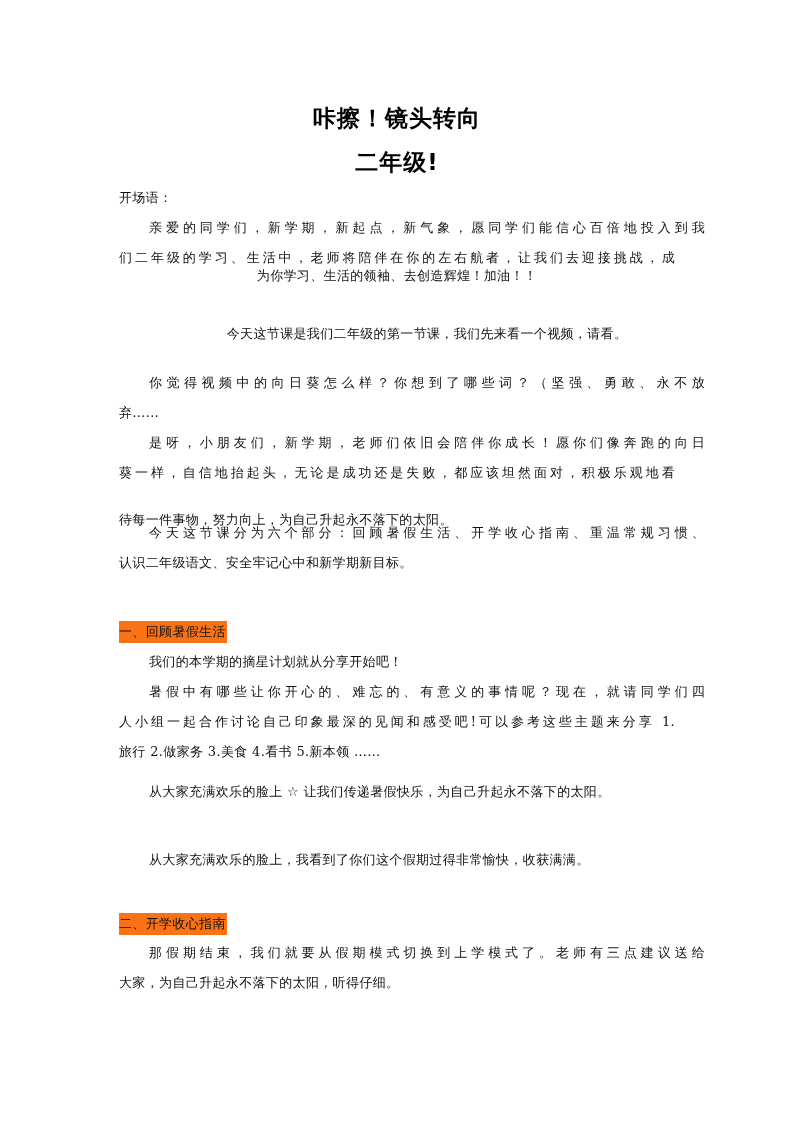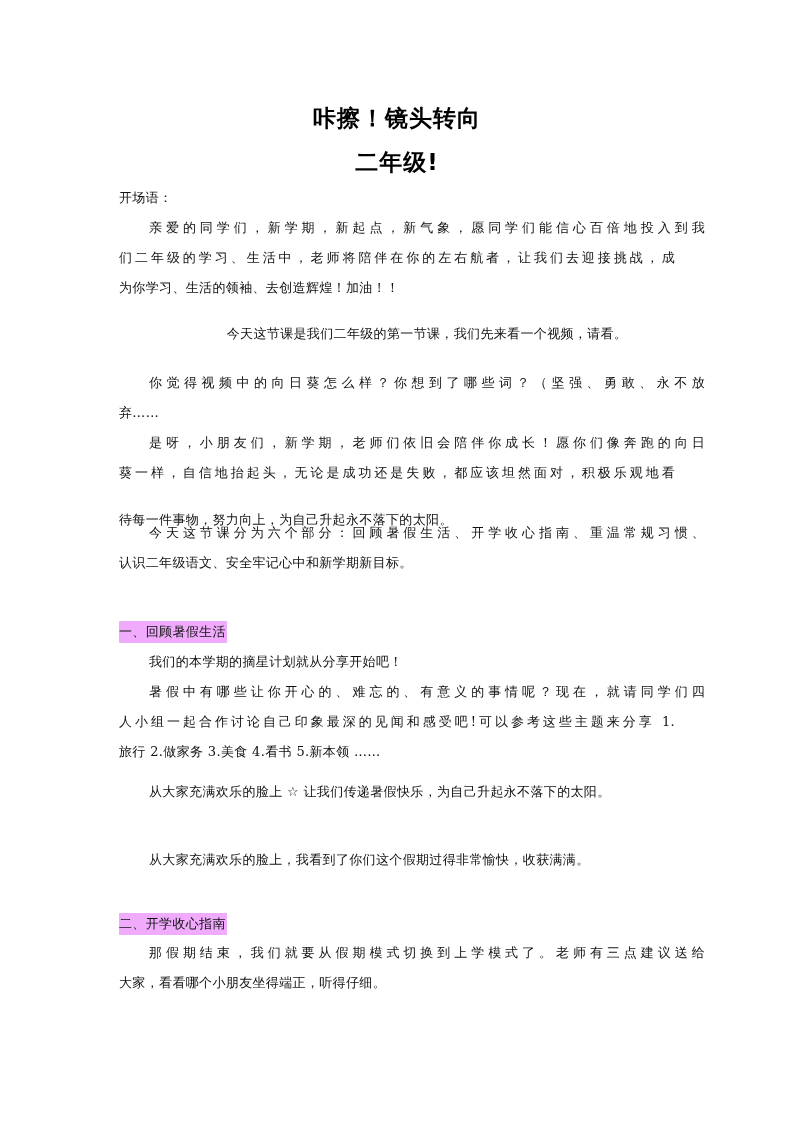--- a/index.html
+++ b/index.html
@@ -40,39 +40,39 @@
       line-height: 20px;
       white-space: nowrap;
       letter-spacing: 0.35px;
     }
     .indent { padding-left: 30px; }
     .justify {
       text-align: justify;
       text-align-last: justify;
     }
     .hl {
-      background: #f0abfc;
+      background: #f97316;
       display: inline-block;
       padding: 1px 1px 1px 0;
     }
     .star { font-family: "DejaVu Sans", sans-serif; }
   </style>
 </head>
 <body>
 
 <div class="page">
 
   <div class="title" style="top:103px;">咔擦！镜头转向</div>
   <div class="title" style="top:147px;">二年级!</div>
 
   <div class="line" style="top:188px;">开场语：</div>
 
   <div class="line indent justify" style="top:218px;">亲爱的同学们，新学期，新起点，新气象，愿同学们能信心百倍地投入到我</div>
   <div class="line justify" style="top:248px;">们二年级的学习、生活中，老师将陪伴在你的左右航者，让我们去迎接挑战，成</div>
-  <div class="line" style="top:278px;">为你学习、生活的领袖、去创造辉煌！加油！！</div>
+  <div class="line" style="top:266px;text-align:center;">为你学习、生活的领袖、去创造辉煌！加油！！</div>
 
   <div class="line indent" style="top:324px;text-align:center;">今天这节课是我们二年级的第一节课，我们先来看一个视频，请看。</div>
 
   <div class="line indent justify" style="top:373px;">你觉得视频中的向日葵怎么样？你想到了哪些词？（坚强、勇敢、永不放</div>
   <div class="line" style="top:403px;">弃……</div>
 
   <div class="line indent justify" style="top:433px;">是呀，小朋友们，新学期，老师们依旧会陪伴你成长！愿你们像奔跑的向日</div>
   <div class="line justify" style="top:463px;">葵一样，自信地抬起头，无论是成功还是失败，都应该坦然面对，积极乐观地看</div>
   <div class="line" style="top:510px;">待每一件事物，努力向上，为自己升起永不落下的太阳。</div>
 
@@ -92,15 +92,15 @@
     <span class="star">☆</span>
     <span>让我们传递暑假快乐，为自己升起永不落下的太阳。</span>
   </div>
 
   <div class="line indent" style="top:850px;">从大家充满欢乐的脸上，我看到了你们这个假期过得非常愉快，收获满满。</div>
 
   <div class="line" style="top:913px;">
     <span class="hl">二、开学收心指南</span>
   </div>
   <div class="line indent justify" style="top:943px;">那假期结束，我们就要从假期模式切换到上学模式了。老师有三点建议送给</div>
-  <div class="line" style="top:973px;">大家，看看哪个小朋友坐得端正，听得仔细。</div>
+  <div class="line" style="top:973px;">大家，为自己升起永不落下的太阳，听得仔细。</div>
 
 </div>
 
 </body></html>

